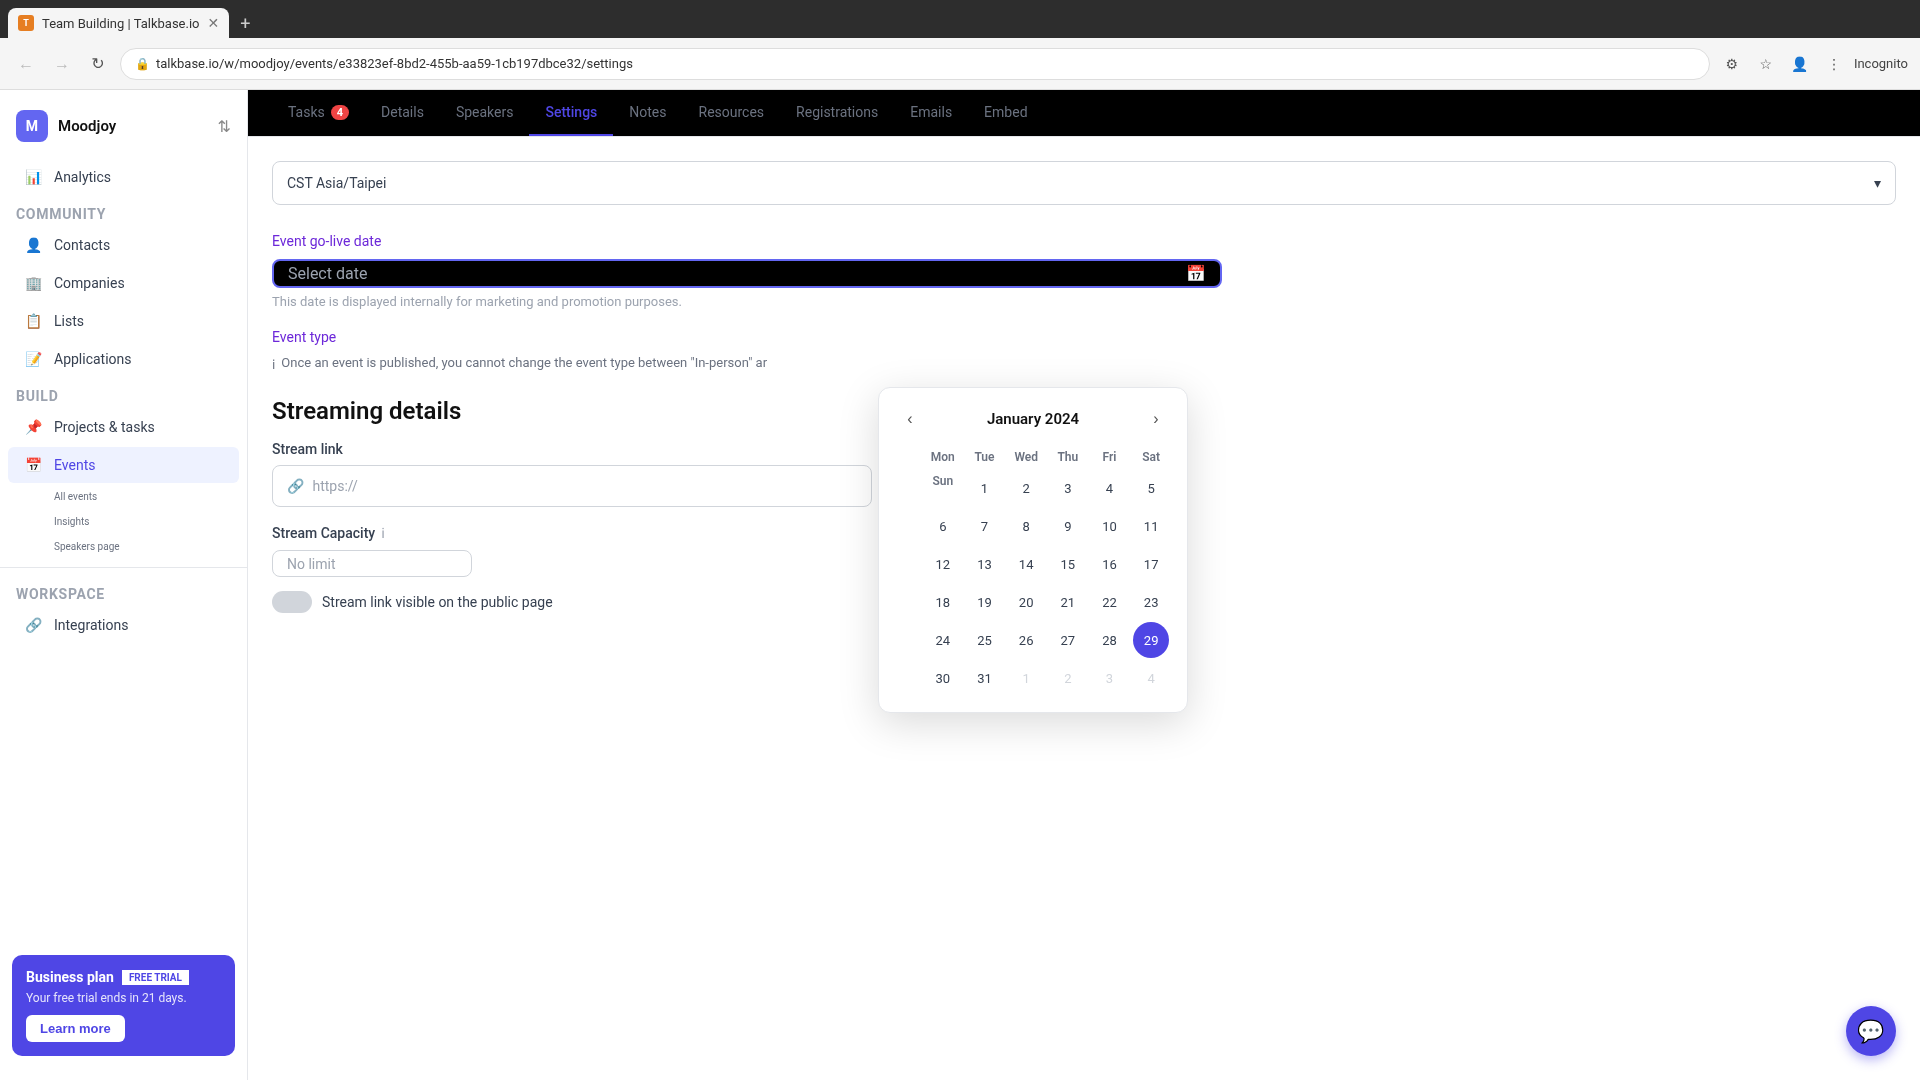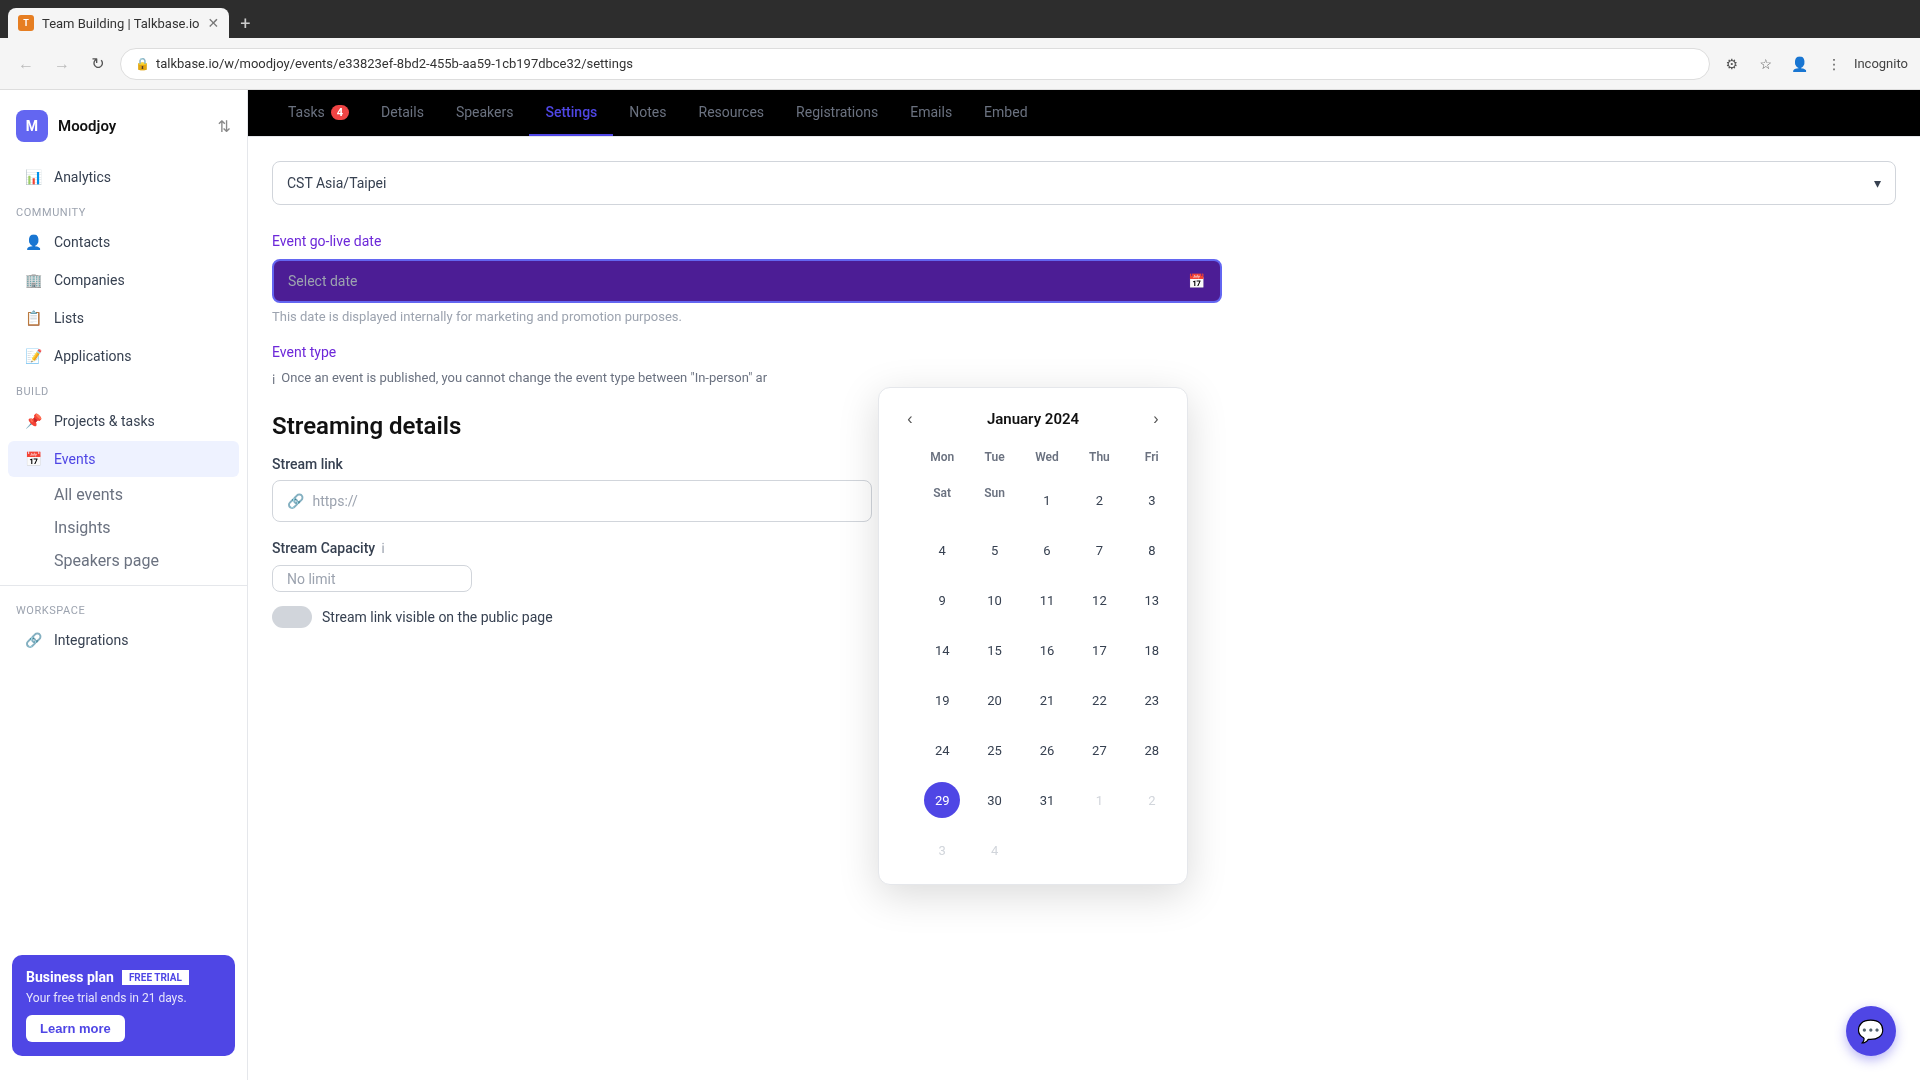--- a/index.html
+++ b/index.html
@@ -23,25 +23,25 @@
 
     
     .app-layout { display: flex; flex: 1; overflow: hidden; }
 
     
     .sidebar { width: 248px; background: white; border-right: 1px solid #e5e7eb; display: flex; flex-direction: column; padding: 12px 0; flex-shrink: 0; overflow-y: auto; }
     .sidebar-header { display: flex; align-items: center; padding: 8px 16px; gap: 10px; margin-bottom: 8px; }
     .sidebar-logo { width: 32px; height: 32px; background: #6366f1; border-radius: 8px; display: flex; align-items: center; justify-content: center; color: white; font-weight: bold; font-size: 14px; }
     .sidebar-org { font-weight: 600; font-size: 15px; color: #111; flex: 1; }
     .sidebar-expand { color: #888; cursor: pointer; font-size: 16px; }
-    .sidebar-section-label { font-size: 11px; font-weight: 400; color: #9ca3af; text-transform: uppercase; padding: 10px 16px 4px; letter-spacing: 0.05em; }
+    .sidebar-section-label { font-size: 14px; font-weight: 700; color: #9ca3af; text-transform: uppercase; padding: 10px 16px 4px; letter-spacing: 0.05em; }
     .sidebar-item { display: flex; align-items: center; gap: 10px; padding: 8px 16px; cursor: pointer; border-radius: 6px; margin: 1px 8px; color: #374151; font-size: 14px; }
     .sidebar-item.active { background: #eef2ff; color: #4f46e5; }
     .sidebar-item .icon { width: 20px; height: 20px; display: flex; align-items: center; justify-content: center; color: inherit; flex-shrink: 0; }
-    .sidebar-sub-item { display: flex; align-items: center; padding: 6px 16px 6px 46px; cursor: pointer; color: #6b7280; font-size: 16px; border-radius: 6px; margin: 1px 8px; }
+    .sidebar-sub-item { display: flex; align-items: center; padding: 6px 16px 6px 46px; cursor: pointer; color: #6b7280; font-size: 10px; border-radius: 6px; margin: 1px 8px; }
     .sidebar-divider { height: 1px; background: #e5e7eb; margin: 8px 0; }
 
     
     .plan-card { margin: 12px; background: #4f46e5; border-radius: 10px; padding: 14px; color: white; }
     .plan-card-header { display: flex; align-items: center; gap: 8px; margin-bottom: 6px; }
     .plan-title { font-weight: 700; font-size: 14px; }
     .free-trial-badge { background: white; color: #4f46e5; font-size: 10px; font-weight: 700; padding: 2px 7px; border-radius: 0; }
     .plan-desc { font-size: 12px; color: rgba(255,255,255,0.85); margin-bottom: 10px; }
     .learn-more-btn { background: white; color: #4f46e5; border: none; padding: 6px 14px; border-radius: 6px; font-size: 13px; font-weight: 600; cursor: pointer; }
 
@@ -55,21 +55,21 @@
     .tab-badge { background: #ef4444; color: white; font-size: 11px; font-weight: 700; padding: 1px 6px; border-radius: 10px; }
 
     
     .content-area { padding: 24px; flex: 1; position: relative; }
 
     
     .timezone-select { width: 100%; height: 44px; border: 1px solid #d1d5db; border-radius: 8px; padding: 0 14px; font-size: 14px; color: #374151; background: white; display: flex; align-items: center; justify-content: space-between; cursor: pointer; margin-bottom: 28px; }
 
     
     .section-label { font-size: 14px; font-weight: 400; color: #6d28d9; margin-bottom: 10px; }
-    .date-input { width: 950px; height: 44px; border: 2px solid #6366f1; border-radius: 8px; padding: 0 14px; font-size: 14px; color: #9ca3af; background: #4c1d95; display: flex; align-items: center; justify-content: space-between; cursor: pointer; }
+    .date-input { width: 950px; height: 29px; border: 2px solid #6366f1; border-radius: 8px; padding: 0 14px; font-size: 16px; color: #9ca3af; background: #000000; display: flex; align-items: center; justify-content: space-between; cursor: pointer; }
     .date-hint { font-size: 13px; color: #9ca3af; margin-top: 6px; margin-bottom: 20px; }
 
     
     .event-type-section { margin-bottom: 24px; }
     .event-type-options { display: flex; align-items: center; gap: 16px; }
     .event-type-btn { display: flex; align-items: center; gap: 8px; padding: 10px 20px; border: 2px solid #e5e7eb; border-radius: 8px; cursor: pointer; font-size: 14px; color: #374151; background: white; }
     .event-type-btn.selected { border-color: #6366f1; }
     .radio-check { width: 20px; height: 20px; border-radius: 50%; background: #6366f1; display: flex; align-items: center; justify-content: center; flex-shrink: 0; }
     .radio-check::after { content: '✓'; color: white; font-size: 12px; font-weight: bold; }
     .event-type-divider { color: #6b7280; font-size: 14px; padding: 0 8px; }
@@ -78,21 +78,21 @@
     
     .streaming-title { font-size: 24px; font-weight: 600; color: #111; margin-bottom: 16px; }
     .stream-link-label { font-size: 14px; font-weight: 500; color: #374151; margin-bottom: 8px; }
     .stream-link-input { width: 600px; height: 42px; border: 1px solid #d1d5db; border-radius: 8px; padding: 0 14px; font-size: 14px; color: #9ca3af; background: white; display: flex; align-items: center; gap: 8px; }
 
     
     .calendar-popup { position: absolute; top: 250px; left: 630px; width: 310px; background: white; border-radius: 12px; box-shadow: 0 10px 40px rgba(0,0,0,0.15); padding: 16px; z-index: 100; border: 1px solid #e5e7eb; }
     .calendar-header { display: flex; align-items: center; justify-content: space-between; margin-bottom: 12px; }
     .calendar-nav-btn { width: 30px; height: 30px; border-radius: 50%; border: none; background: transparent; cursor: pointer; display: flex; align-items: center; justify-content: center; color: #555; font-size: 16px; }
     .calendar-month { font-weight: 600; font-size: 15px; color: #111; }
-    .calendar-grid { display: grid; grid-template-columns: repeat(5, 1fr); gap: 14px; margin-left: 28px; }
+    .calendar-grid { display: grid; grid-template-columns: repeat(6, 1fr); gap: 2px; margin-left: 28px; }
     .calendar-day-header { text-align: center; font-size: 12px; font-weight: 600; color: #6b7280; padding: 4px 0; }
     .calendar-day { text-align: center; font-size: 13px; color: #374151; padding: 6px 0; border-radius: 50%; cursor: pointer; width: 36px; height: 36px; display: flex; align-items: center; justify-content: center; margin: 0 auto; }
     .calendar-day.other-month { color: #d1d5db; }
     .calendar-day.selected { background: #4f46e5; color: white; border-radius: 50%; }
 
     
     .capacity-label { font-size: 14px; font-weight: 500; color: #374151; margin-top: 16px; margin-bottom: 8px; display: flex; align-items: center; gap: 6px; }
     .capacity-input { width: 200px; height: 27px; border: 1px solid #d1d5db; border-radius: 8px; padding: 0 14px; font-size: 14px; color: #9ca3af; background: white; display: flex; align-items: center; }
 
     

